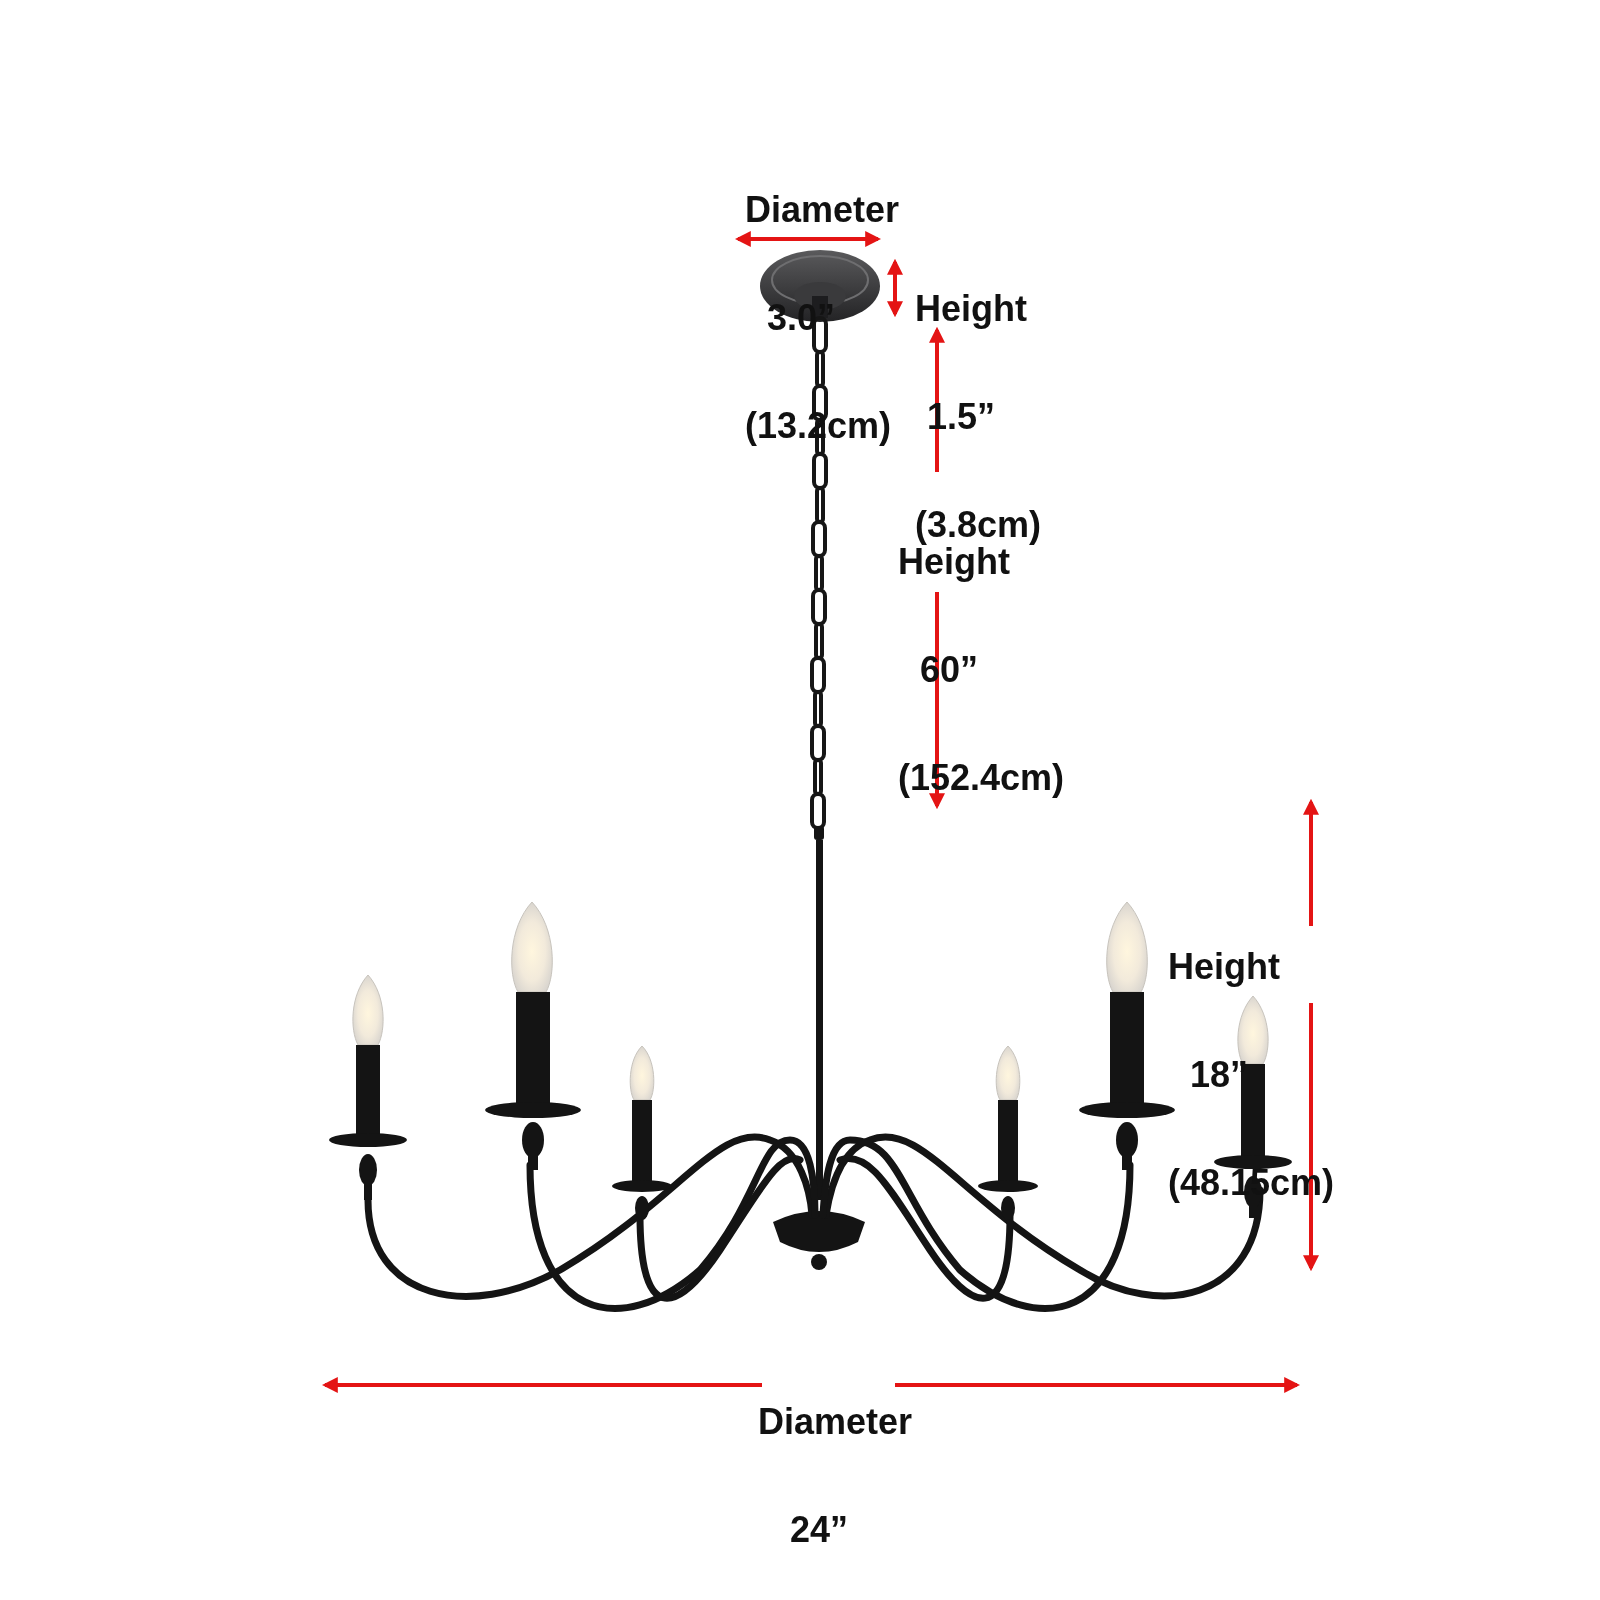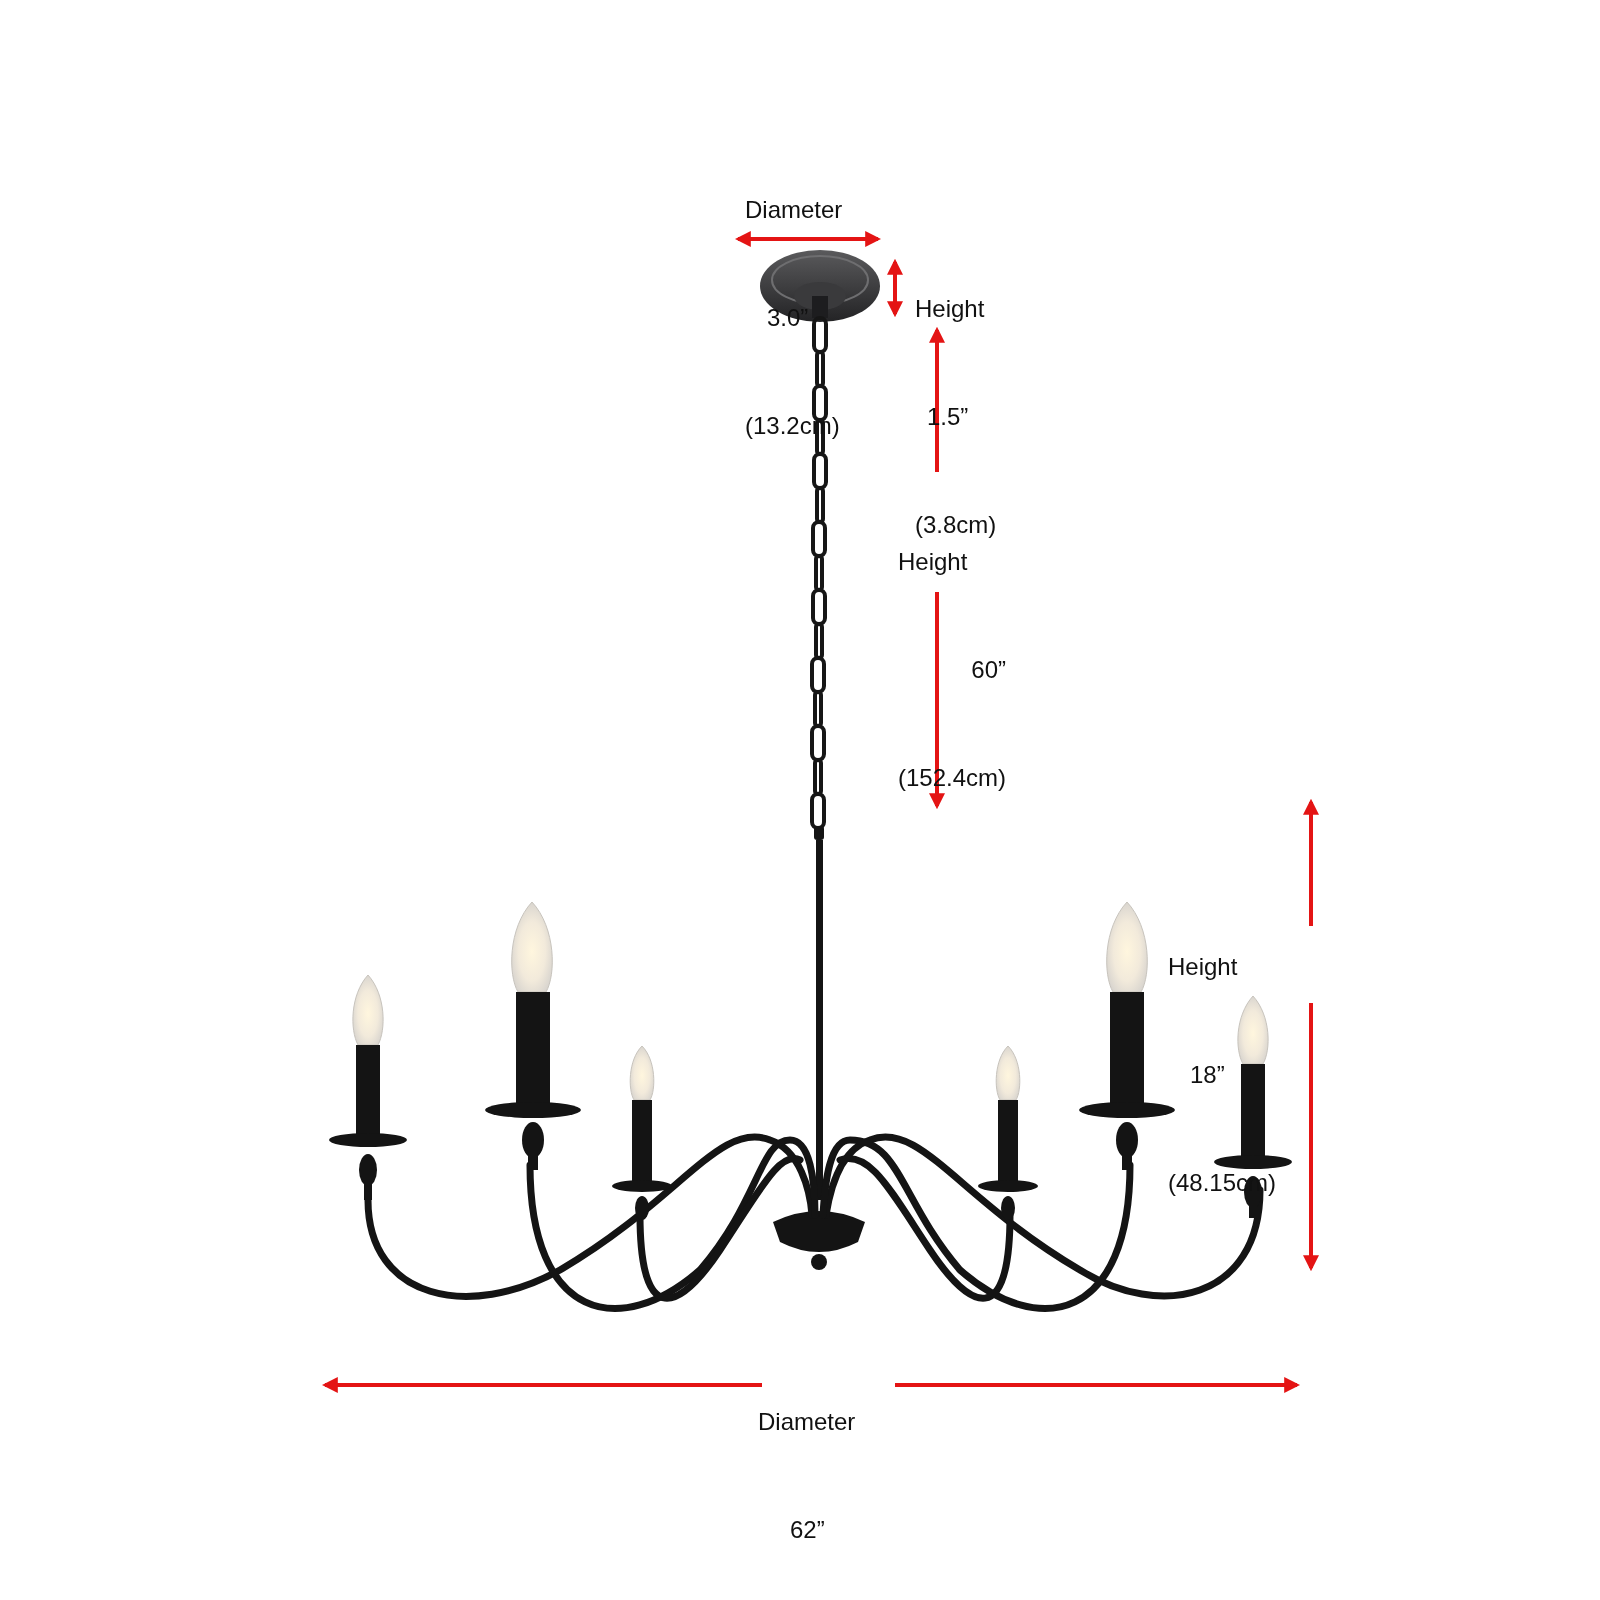--- a/index.html
+++ b/index.html
@@ -1,18 +1,18 @@
 <!DOCTYPE html>
 <html><head>
 <meta charset="utf-8">
 <style>
   html, body { margin:0; padding:0; background:#ffffff; }
   body { width:1600px; height:1600px; position:relative; overflow:hidden;
          font-family:"Liberation Sans", sans-serif; color:#111; }
-  .label { position:absolute; font-size:24px; line-height:36px; white-space:pre; }
+  .label { position:absolute; font-size:36px; line-height:36px; white-space:pre;font-weight:bold; }
   .label span { display:block; }
   svg.art { position:absolute; left:0; top:0; }
 </style>
 </head>
 <body>
 
 <svg class="art" width="1600" height="1600" viewBox="0 0 1600 1600">
   <defs>
     <marker id="ah" viewBox="0 0 10 10" refX="8" refY="5" markerWidth="4" markerHeight="4" orient="auto-start-reverse">
       <path d="M0,0 L10,5 L0,10 z" fill="#e41414"></path>
@@ -129,27 +129,27 @@
 </div>
 
 <div class="label" style="left:915px; top:219px;">
   <span>Height</span>
   <span style="padding-left:12px;">1.5”</span>
   <span>(3.8cm)</span>
 </div>
 
 <div class="label" style="left:898px; top:472px;">
   <span>Height</span>
-  <span style="padding-left:22px;text-align:right;">60”</span>
+  <span style="padding-left:22px;">60”</span>
   <span>(152.4cm)</span>
 </div>
 
 <div class="label" style="left:1168px; top:877px;">
   <span>Height</span>
   <span style="padding-left:22px;">18”</span>
   <span>(48.15cm)</span>
 </div>
 
 <div class="label" style="left:758px; top:1332px;">
   <span>Diameter</span>
-  <span style="padding-left:32px;">62”</span>
+  <span style="padding-left:32px;">24”</span>
   
 </div>
 
 </body></html>

